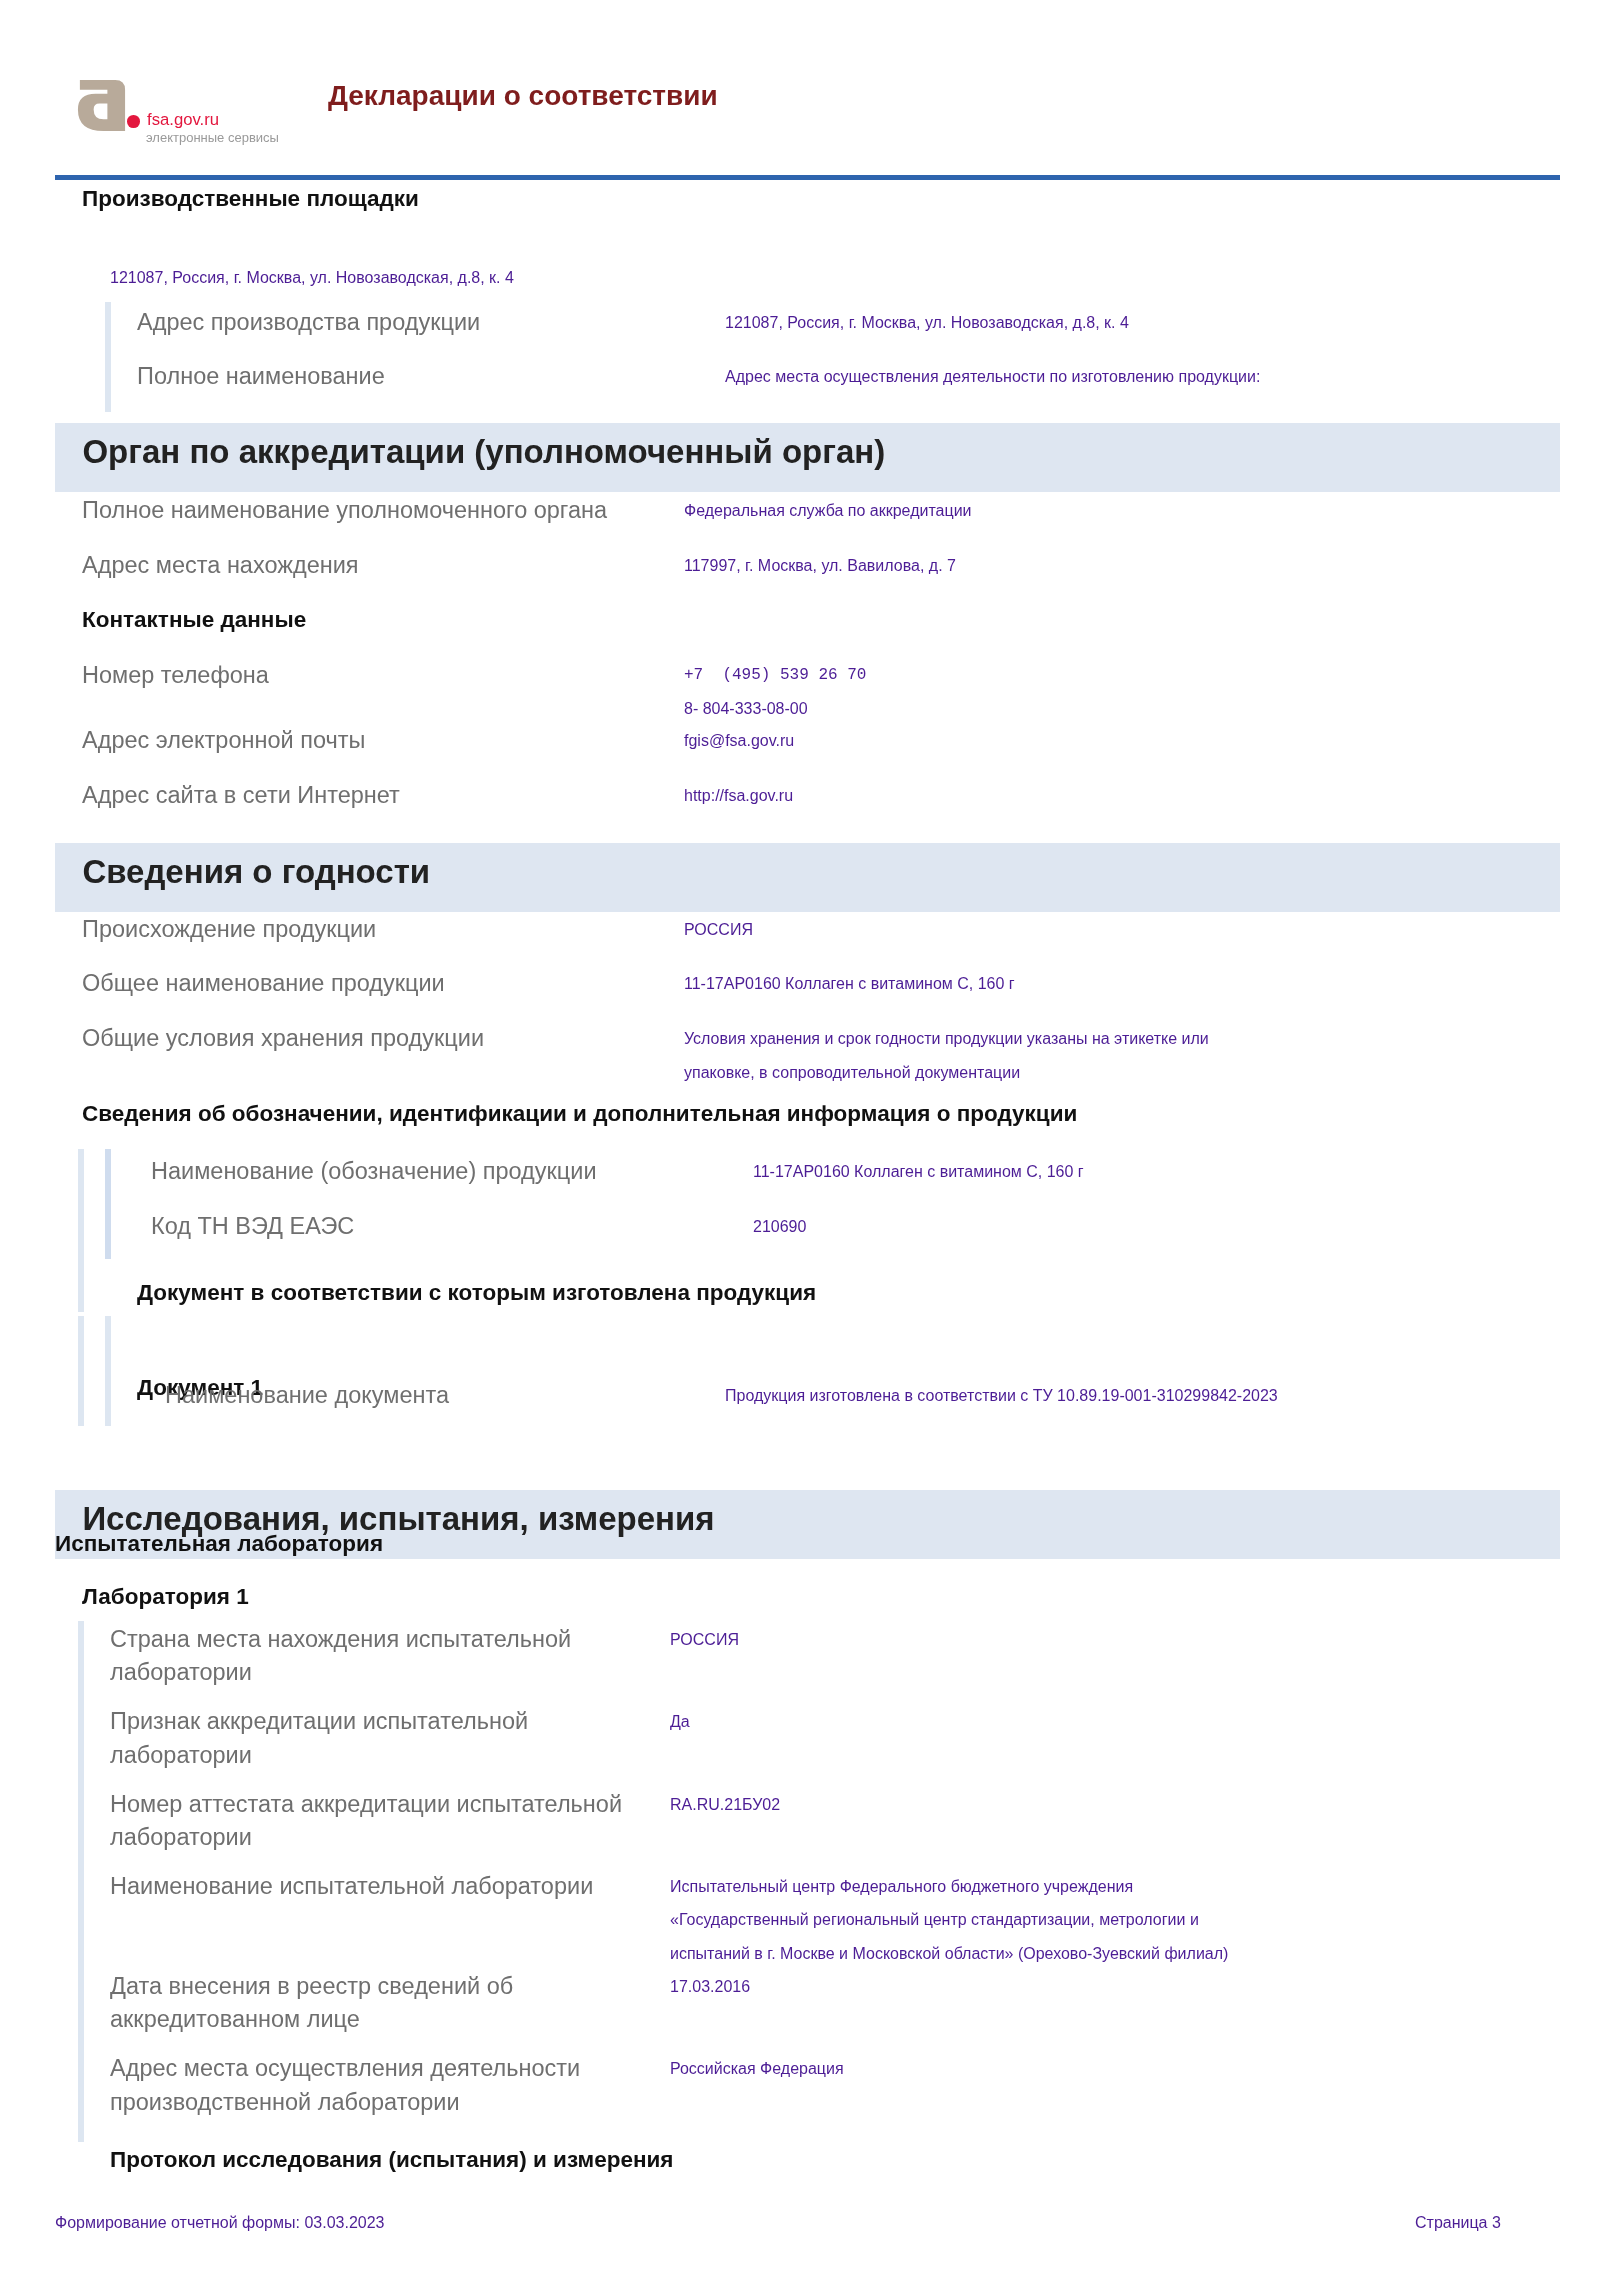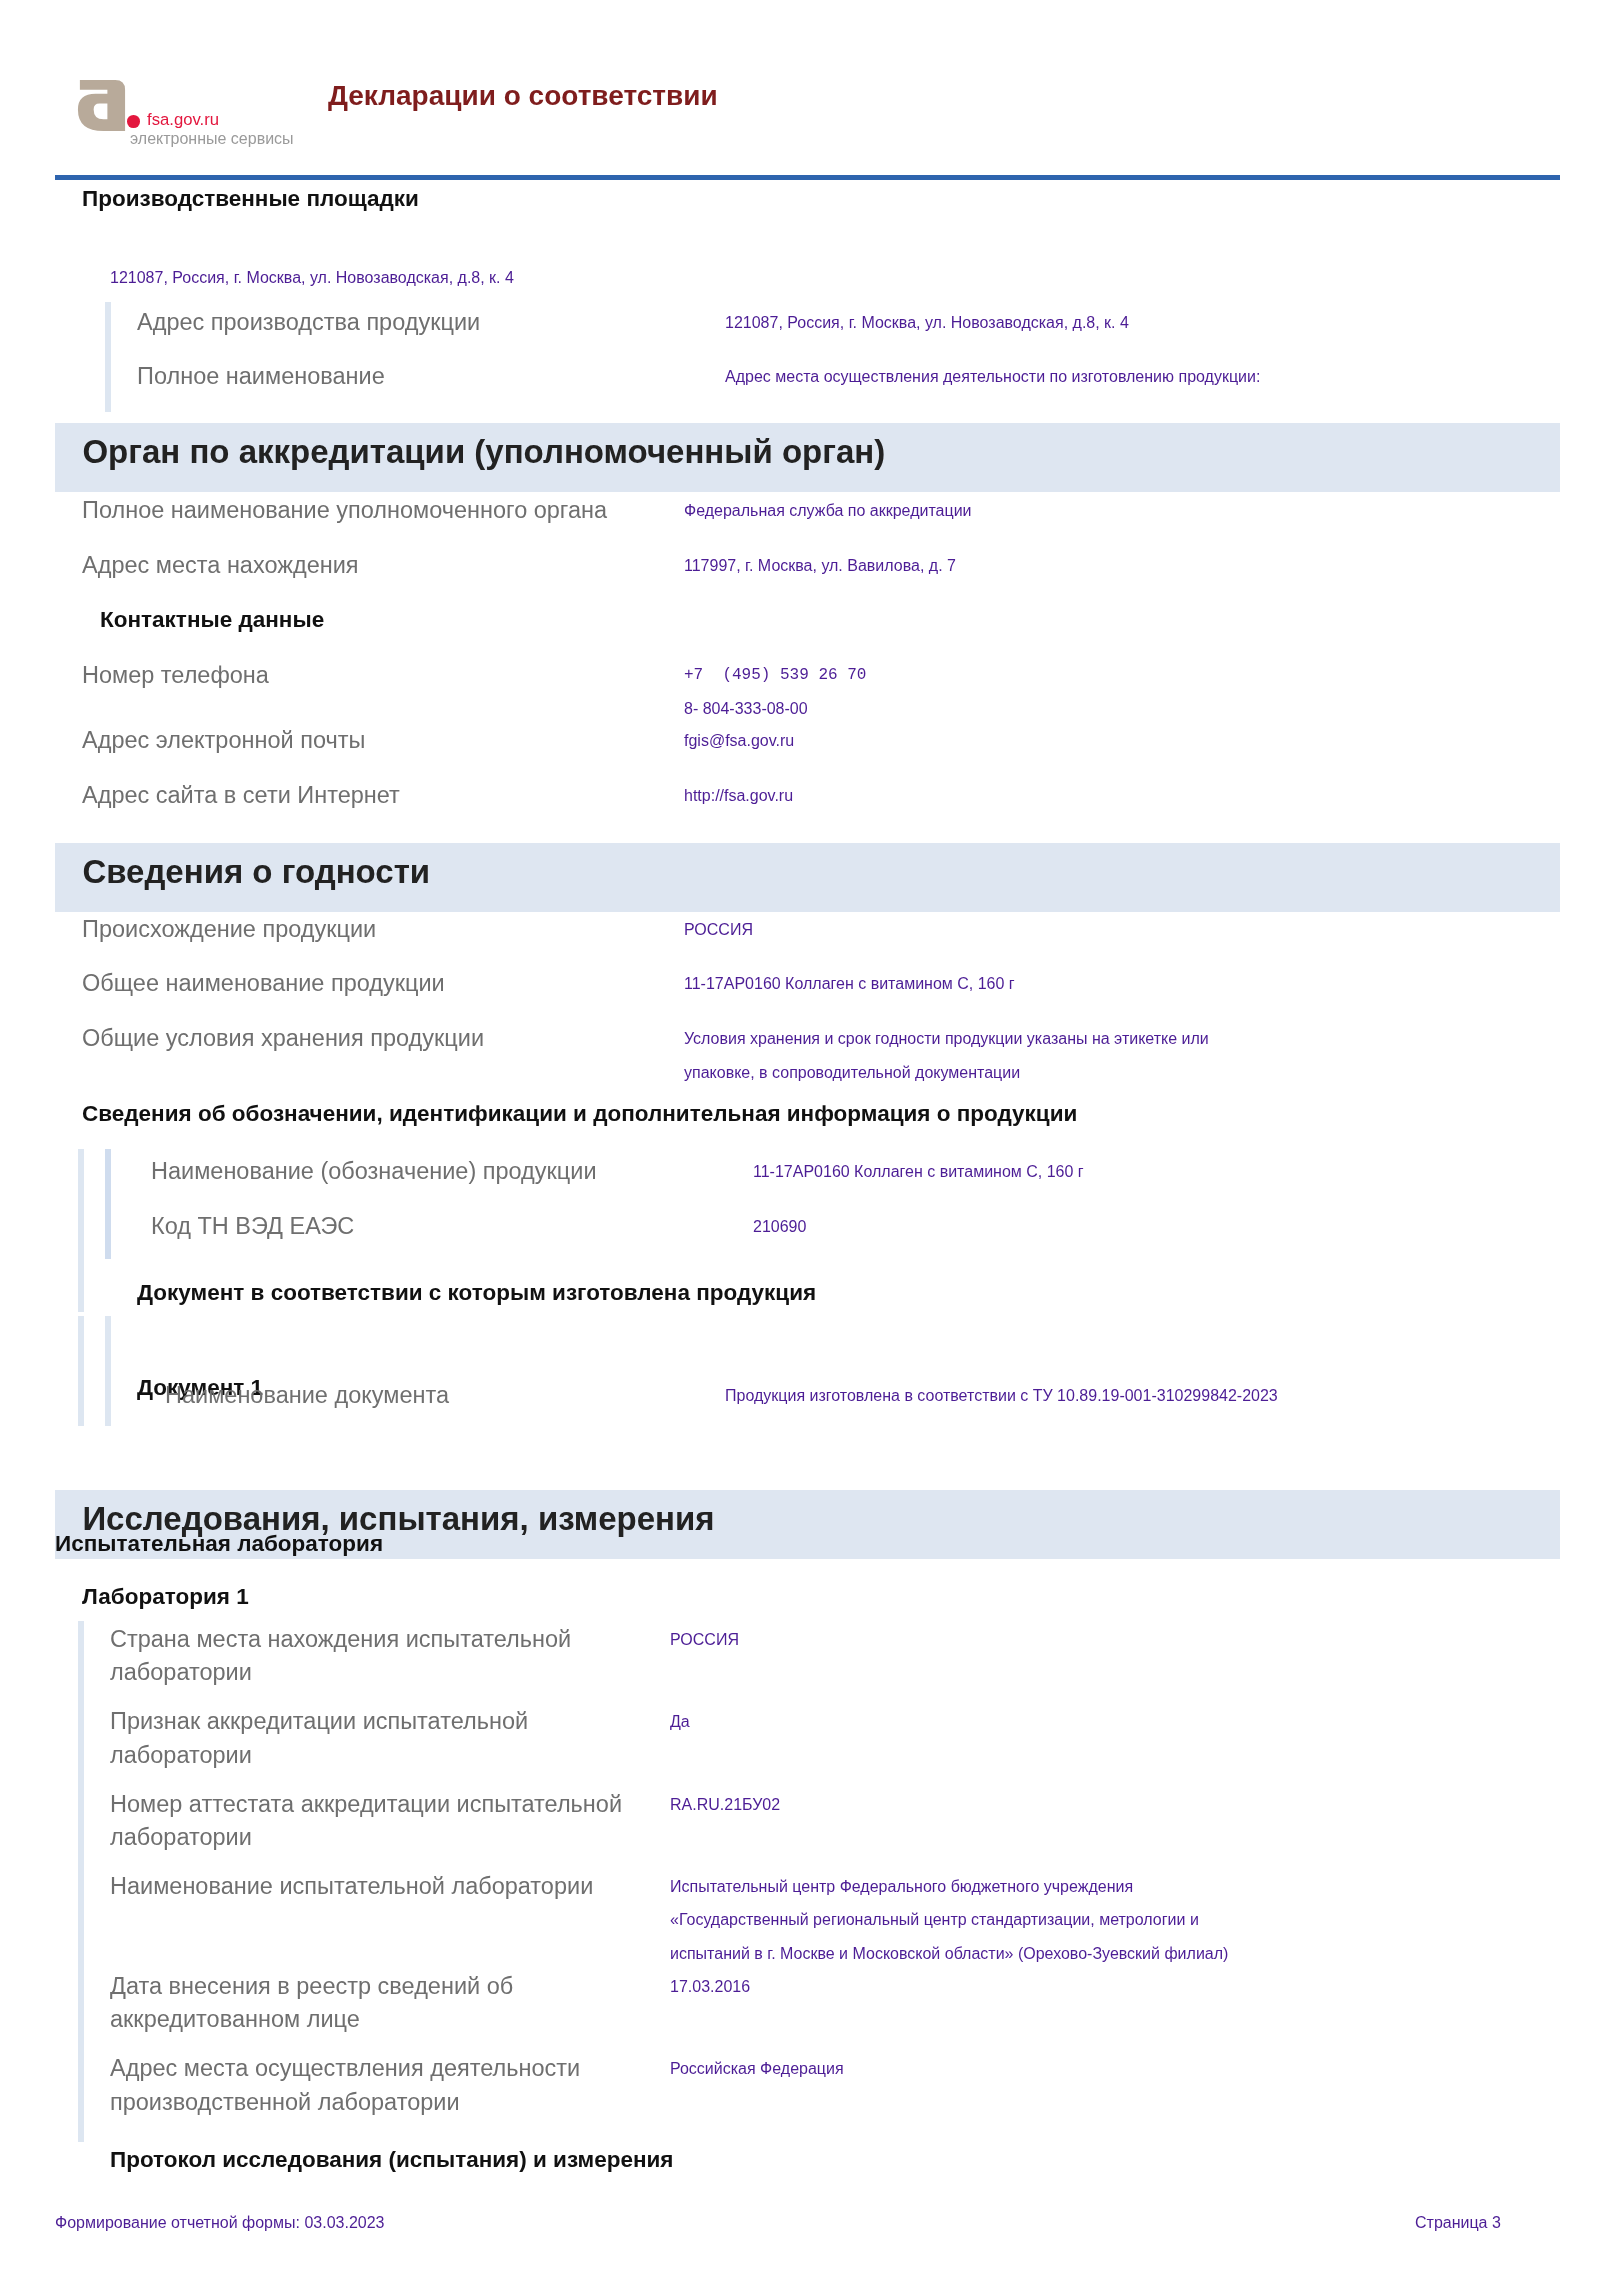--- a/index.html
+++ b/index.html
@@ -17,21 +17,21 @@
 </style>
 </head>
 <body>
 
 <div>
   <svg class="logo-a" viewBox="0 0 56 60">
     <path d="M6 4 L42 4 Q52 4 52 14 L52 56 L30 56 Q4 56 4 34 Q4 18 22 18 L34 18 L34 14 L6 14 Z M20 34 Q20 44 30 44 L34 44 L34 28 L26 28 Q20 28 20 34 Z" fill="#b8aa9a"></path>
   </svg>
   <div class="abs" style="left:127px;top:115px;width:12.7px;height:12.7px;border-radius:50%;background:#e3173e;"></div>
   <div class="abs" style="left:147px;top:110px;font-size:16.7px;color:#e3173e;">fsa.gov.ru</div>
-  <div class="abs" style="left:130px;top:130px;font-size:16px;color:#9a9a9a;">электронные сервисы</div>
+  <div class="abs" style="left:146px;top:130px;font-size:13px;color:#9a9a9a;">электронные сервисы</div>
   <div class="abs" style="left:328px;top:80px;font-size:28px;font-weight:bold;color:#7f1d1d;">Декларации о соответствии</div>
   <div class="abs" style="left:55px;top:175px;width:1505px;height:4.9px;background:#2e64ae;"></div>
 </div>
 
 <div>
   <div class="abs sub" style="left:82px;top:186px;">Производственные площадки</div>
   <div class="abs val" style="left:110px;top:261px;">121087, Россия, г. Москва, ул. Новозаводская, д.8, к. 4</div>
   <div class="vbar" style="left:105px;top:302px;height:110px;"></div>
   <div class="abs lbl" style="left:137px;top:306px;">Адрес производства продукции</div>
   <div class="abs val" style="left:725px;top:306px;">121087, Россия, г. Москва, ул. Новозаводская, д.8, к. 4</div>
@@ -40,21 +40,21 @@
 </div>
 
 <div>
   <div class="band" style="top:423px;">
     <div class="band-title">Орган по аккредитации (уполномоченный орган)</div>
   </div>
   <div class="abs lbl" style="left:82px;top:494px;">Полное наименование уполномоченного органа</div>
   <div class="abs val" style="left:684px;top:494px;">Федеральная служба по аккредитации</div>
   <div class="abs lbl" style="left:82px;top:549px;">Адрес места нахождения</div>
   <div class="abs val" style="left:684px;top:549px;">117997, г. Москва, ул. Вавилова, д. 7</div>
-  <div class="abs sub" style="left:100px;top:607px;">Контактные данные</div>
+  <div class="abs sub" style="left:82px;top:607px;">Контактные данные</div>
   <div class="abs lbl" style="left:82px;top:659px;">Номер телефона</div>
   <div class="abs val" style="left:684px;top:659px;white-space:pre;font-family:Liberation Mono, monospace;">+7  (495) 539 26 70</div>
   <div class="abs val" style="left:684px;top:692px;">8- 804-333-08-00</div>
   <div class="abs lbl" style="left:82px;top:724px;">Адрес электронной почты</div>
   <div class="abs val" style="left:684px;top:724px;">fgis@fsa.gov.ru</div>
   <div class="abs lbl" style="left:82px;top:779px;">Адрес сайта в сети Интернет</div>
   <div class="abs val" style="left:684px;top:779px;">http://fsa.gov.ru</div>
 </div>
 
 <div>

